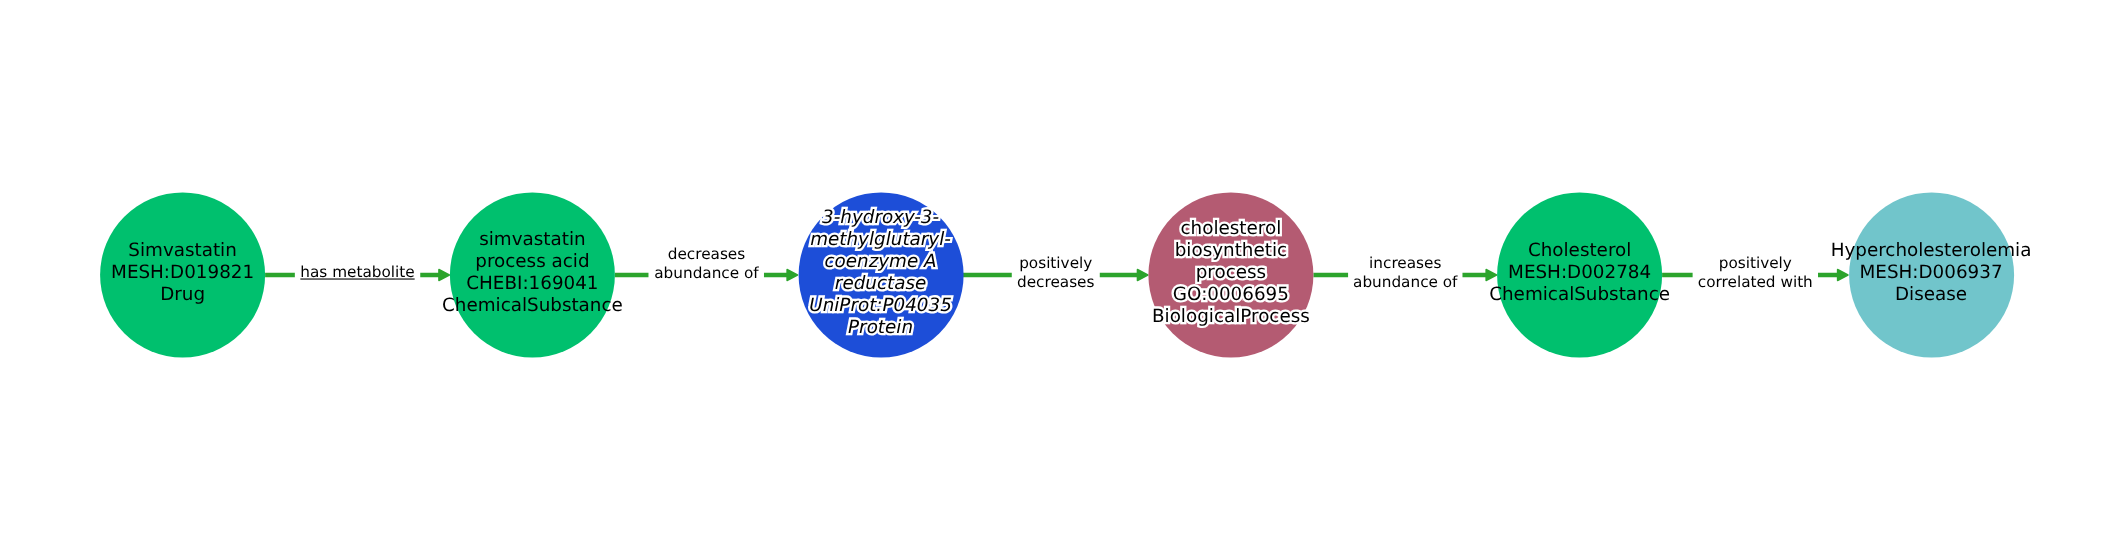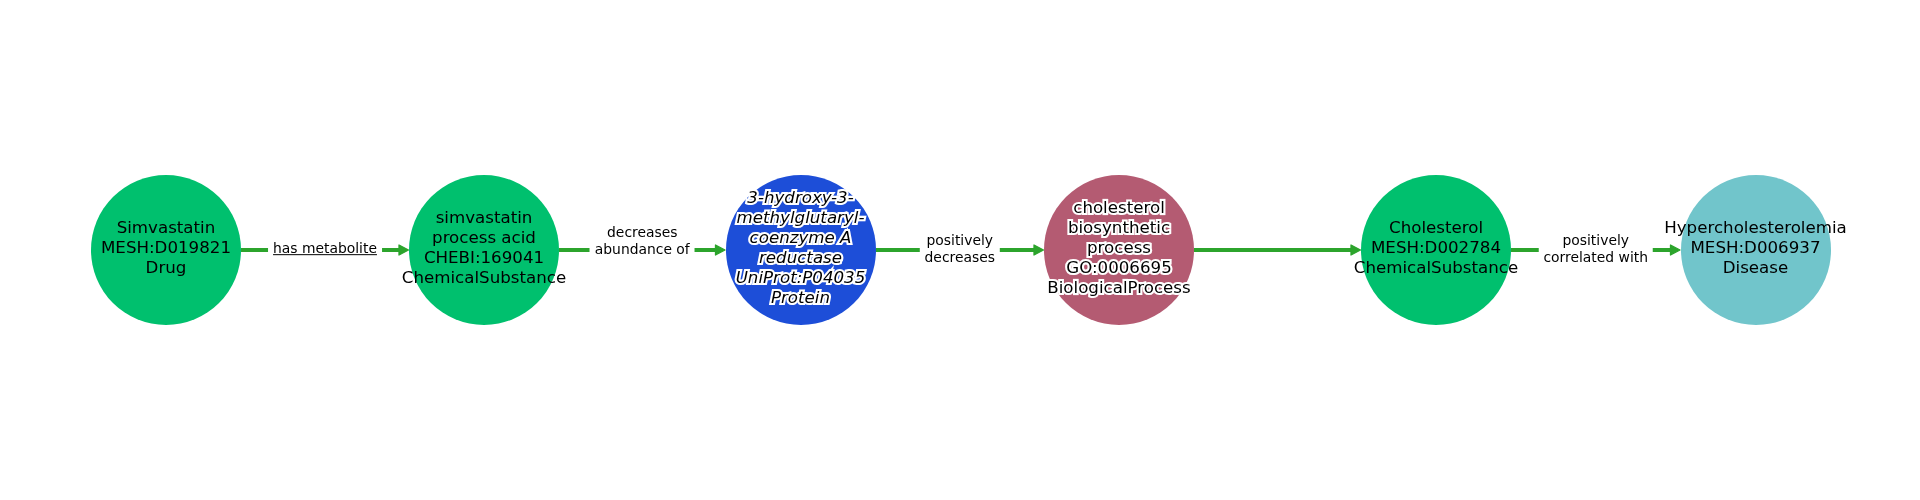--- a/index.html
+++ b/index.html
@@ -36,20 +36,24 @@
 <div class="edge-label" style="left: 325px; top: 250px; text-decoration: underline;">
       <div>has metabolite</div>
     </div>
     <div class="edge-label" style="left: 642.25px; top: 242px;">
       <div>decreases</div>
       <div>abundance of</div>
     </div>
     <div class="edge-label" style="left: 959.75px; top: 250px;">
       <div>positively</div>
       <div>decreases</div>
+    </div>
+    <div class="edge-label" style="left: 1277.5px; top: 250px;">
+      <div>increases</div>
+      <div>abundance of</div>
     </div>
     <div class="edge-label" style="left: 1595.75px; top: 250px;">
       <div>positively</div>
       <div>correlated with</div>
     </div>
     <div class="node" style="left: 91px; top: 175px; width: 150px; height: 150px; background: rgb(0, 192, 110);">
       <div class="node-text">
         <div class="fill-layer">
           <div>Simvastatin</div>
           <div>MESH:D019821</div>

